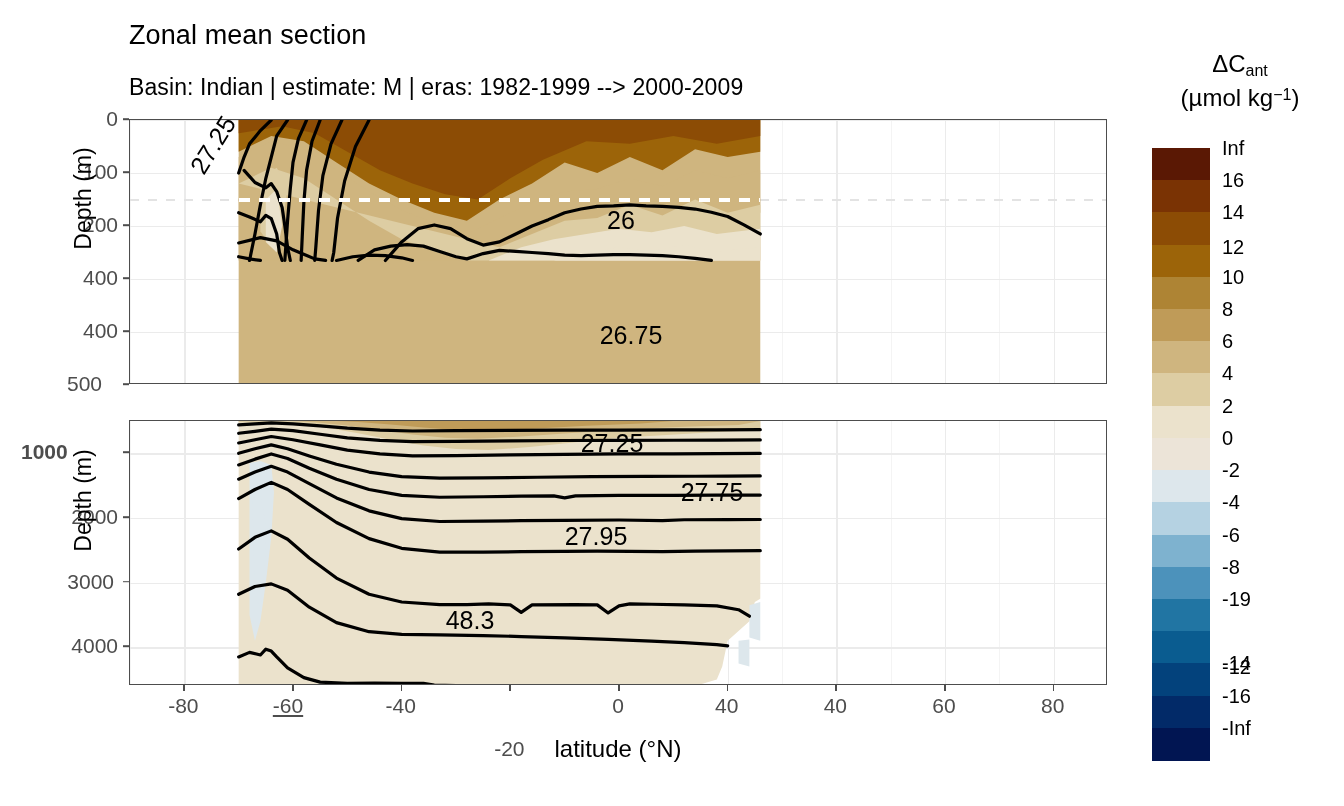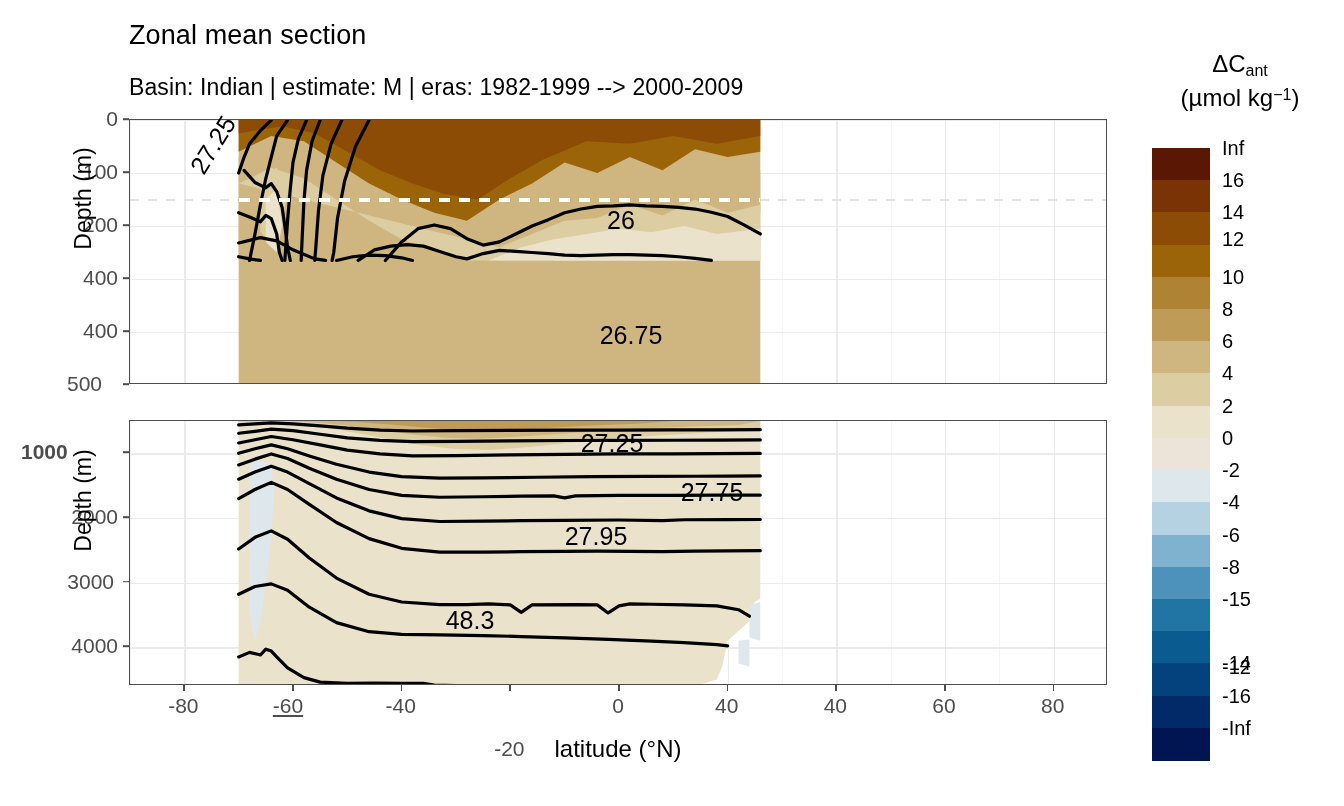--- a/index.html
+++ b/index.html
@@ -248,32 +248,32 @@
     <div class="swatch" style="top: 450.947px; height: 32.8105px; background: rgb(33, 117, 163);"></div>
     <div class="swatch" style="top: 483.158px; height: 32.8105px; background: rgb(10, 92, 144);"></div>
     <div class="swatch" style="top: 515.368px; height: 32.8105px; background: rgb(3, 66, 124);"></div>
     <div class="swatch" style="top: 547.579px; height: 32.8105px; background: rgb(2, 42, 104);"></div>
     <div class="swatch" style="top: 579.789px; height: 32.8105px; background: rgb(1, 21, 82);"></div>
   </div>
 <div id="legend-ticks">
     <div class="legtick" style="top: 148px;">Inf</div>
     <div class="legtick" style="top: 180.211px;">16</div>
     <div class="legtick" style="top: 212.421px;">14</div>
-    <div class="legtick" style="top: 239px; text-align: right;">12</div>
+    <div class="legtick" style="top: 247px; text-align: right;">12</div>
     <div class="legtick" style="top: 276.842px;">10</div>
     <div class="legtick" style="top: 309.053px;">8</div>
     <div class="legtick" style="top: 341.263px;">6</div>
     <div class="legtick" style="top: 373.474px;">4</div>
     <div class="legtick" style="top: 405.684px;">2</div>
     <div class="legtick" style="top: 437.895px;">0</div>
     <div class="legtick" style="top: 470.105px;">-2</div>
     <div class="legtick" style="top: 502.316px;">-4</div>
     <div class="legtick" style="top: 534.526px;">-6</div>
     <div class="legtick" style="top: 566.737px;">-8</div>
-    <div class="legtick" style="top: 598.947px;">-15</div>
+    <div class="legtick" style="top: 598.947px;">-19</div>
     <div class="legtick" style="top: 667px;">-12</div>
     <div class="legtick" style="top: 663.368px;">-14</div>
     <div class="legtick" style="top: 695.579px;">-16</div>
     <div class="legtick" style="top: 727.789px;">-Inf</div>
   </div>
 
 <div class="clab rot" style="left: 213px; top: 145px;">27.25</div>
 <div class="clab" style="left: 621px; top: 220px;">26</div>
 <div class="clab" style="left: 631px; top: 335px;">26.75</div>
 <div class="clab" style="left: 612px; top: 443px;">27.25</div>

